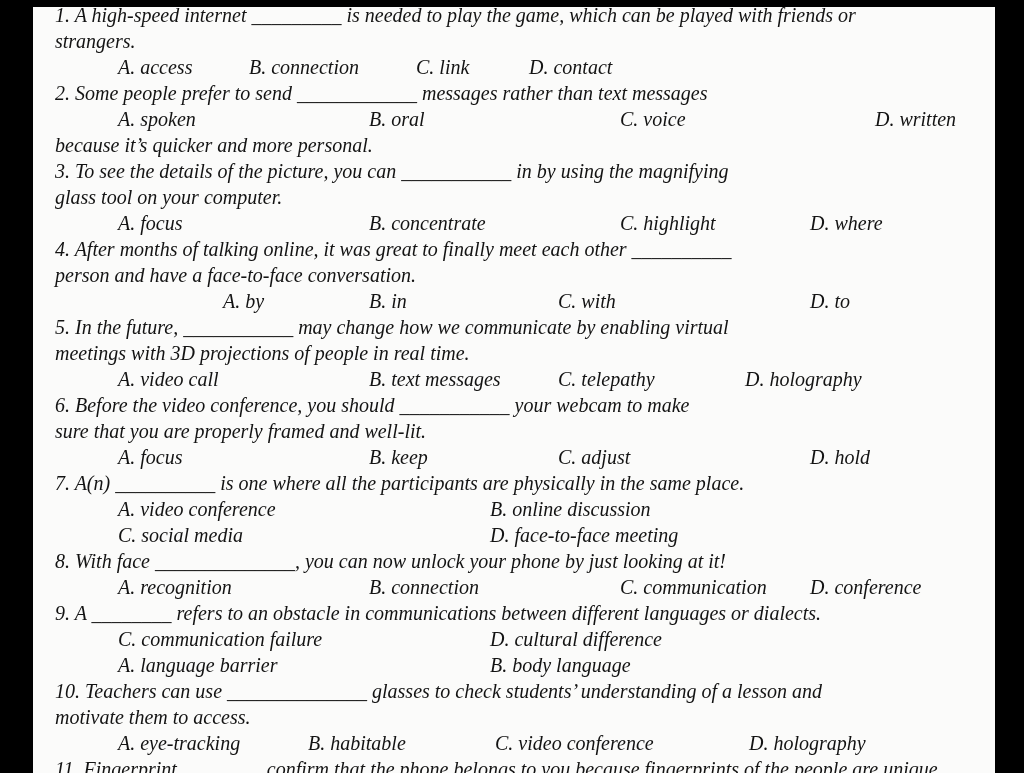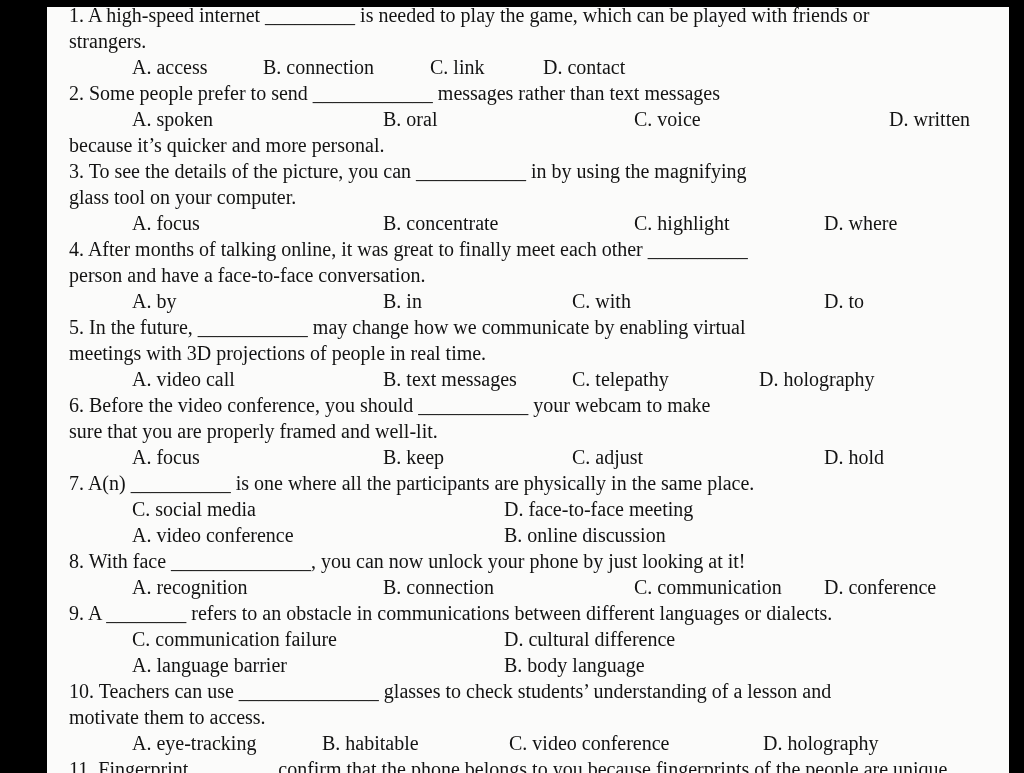--- a/index.html
+++ b/index.html
@@ -8,26 +8,27 @@
   }
   body {
     width: 1024px;
     height: 773px;
     background: #000000;
     position: relative;
     overflow: hidden;
   }
   .paper {
     position: absolute;
-    left: 47px;
+    left: 33px;
     top: 7px;
     width: 962px;
     height: 766px;
     background: #fbfbfa;
     overflow: hidden;
+    font-style: italic;
   }
   .content {
     margin-top: -5px;
     padding-left: 22px;
     font-family: "Liberation Serif", "DejaVu Serif", serif;
     font-size: 20px;
     line-height: 26px;
     color: #131313;
   }
   .line {
@@ -63,36 +64,36 @@
         <div class="line">because it’s quicker and more personal.</div>
       </div>
       <div>
         <div class="line">3. To see the details of the picture, you can ___________ in by using the magnifying</div>
         <div class="line">glass tool on your computer.</div>
         <div class="line opts"><span class="opt" style="width: 251px;">A. focus</span><span class="opt" style="width: 251px;">B. concentrate</span><span class="opt" style="width: 190px;">C. highlight</span><span class="opt">D. where</span></div>
       </div>
       <div>
         <div class="line">4. After months of talking online, it was great to finally meet each other __________</div>
         <div class="line">person and have a face-to-face conversation.</div>
-        <div class="line opts"><span class="opt" style="width: 251px;">A. by</span><span class="opt" style="width: 189px;">B. in</span><span class="opt" style="width: 252px;">C. with</span><span class="opt">D. to</span></div>
+        <div class="line opts"><span class="opt" style="width: 251px; text-align: center;">A. by</span><span class="opt" style="width: 189px;">B. in</span><span class="opt" style="width: 252px;">C. with</span><span class="opt">D. to</span></div>
       </div>
       <div>
         <div class="line">5. In the future, ___________ may change how we communicate by enabling virtual</div>
         <div class="line">meetings with 3D projections of people in real time.</div>
         <div class="line opts"><span class="opt" style="width: 251px;">A. video call</span><span class="opt" style="width: 189px;">B. text messages</span><span class="opt" style="width: 187px;">C. telepathy</span><span class="opt">D. holography</span></div>
       </div>
       <div>
         <div class="line">6. Before the video conference, you should ___________ your webcam to make</div>
         <div class="line">sure that you are properly framed and well-lit.</div>
         <div class="line opts"><span class="opt" style="width: 251px;">A. focus</span><span class="opt" style="width: 189px;">B. keep</span><span class="opt" style="width: 252px;">C. adjust</span><span class="opt">D. hold</span></div>
       </div>
       <div>
         <div class="line">7. A(n) __________ is one where all the participants are physically in the same place.</div>
+        <div class="line opts"><span class="opt" style="width: 372px;">A. video conference</span><span class="opt">B. online discussion</span></div>
         <div class="line opts"><span class="opt" style="width: 372px;">C. social media</span><span class="opt">D. face-to-face meeting</span></div>
-        <div class="line opts"><span class="opt" style="width: 372px;">A. video conference</span><span class="opt">B. online discussion</span></div>
       </div>
       <div>
         <div class="line">8. With face ______________, you can now unlock your phone by just looking at it!</div>
         <div class="line opts"><span class="opt" style="width: 251px;">A. recognition</span><span class="opt" style="width: 251px;">B. connection</span><span class="opt" style="width: 190px;">C. communication</span><span class="opt">D. conference</span></div>
       </div>
       <div>
         <div class="line">9. A ________ refers to an obstacle in communications between different languages or dialects.</div>
         <div class="line opts"><span class="opt" style="width: 372px;">C. communication failure</span><span class="opt">D. cultural difference</span></div>
         <div class="line opts"><span class="opt" style="width: 372px;">A. language barrier</span><span class="opt">B. body language</span></div>
       </div>

